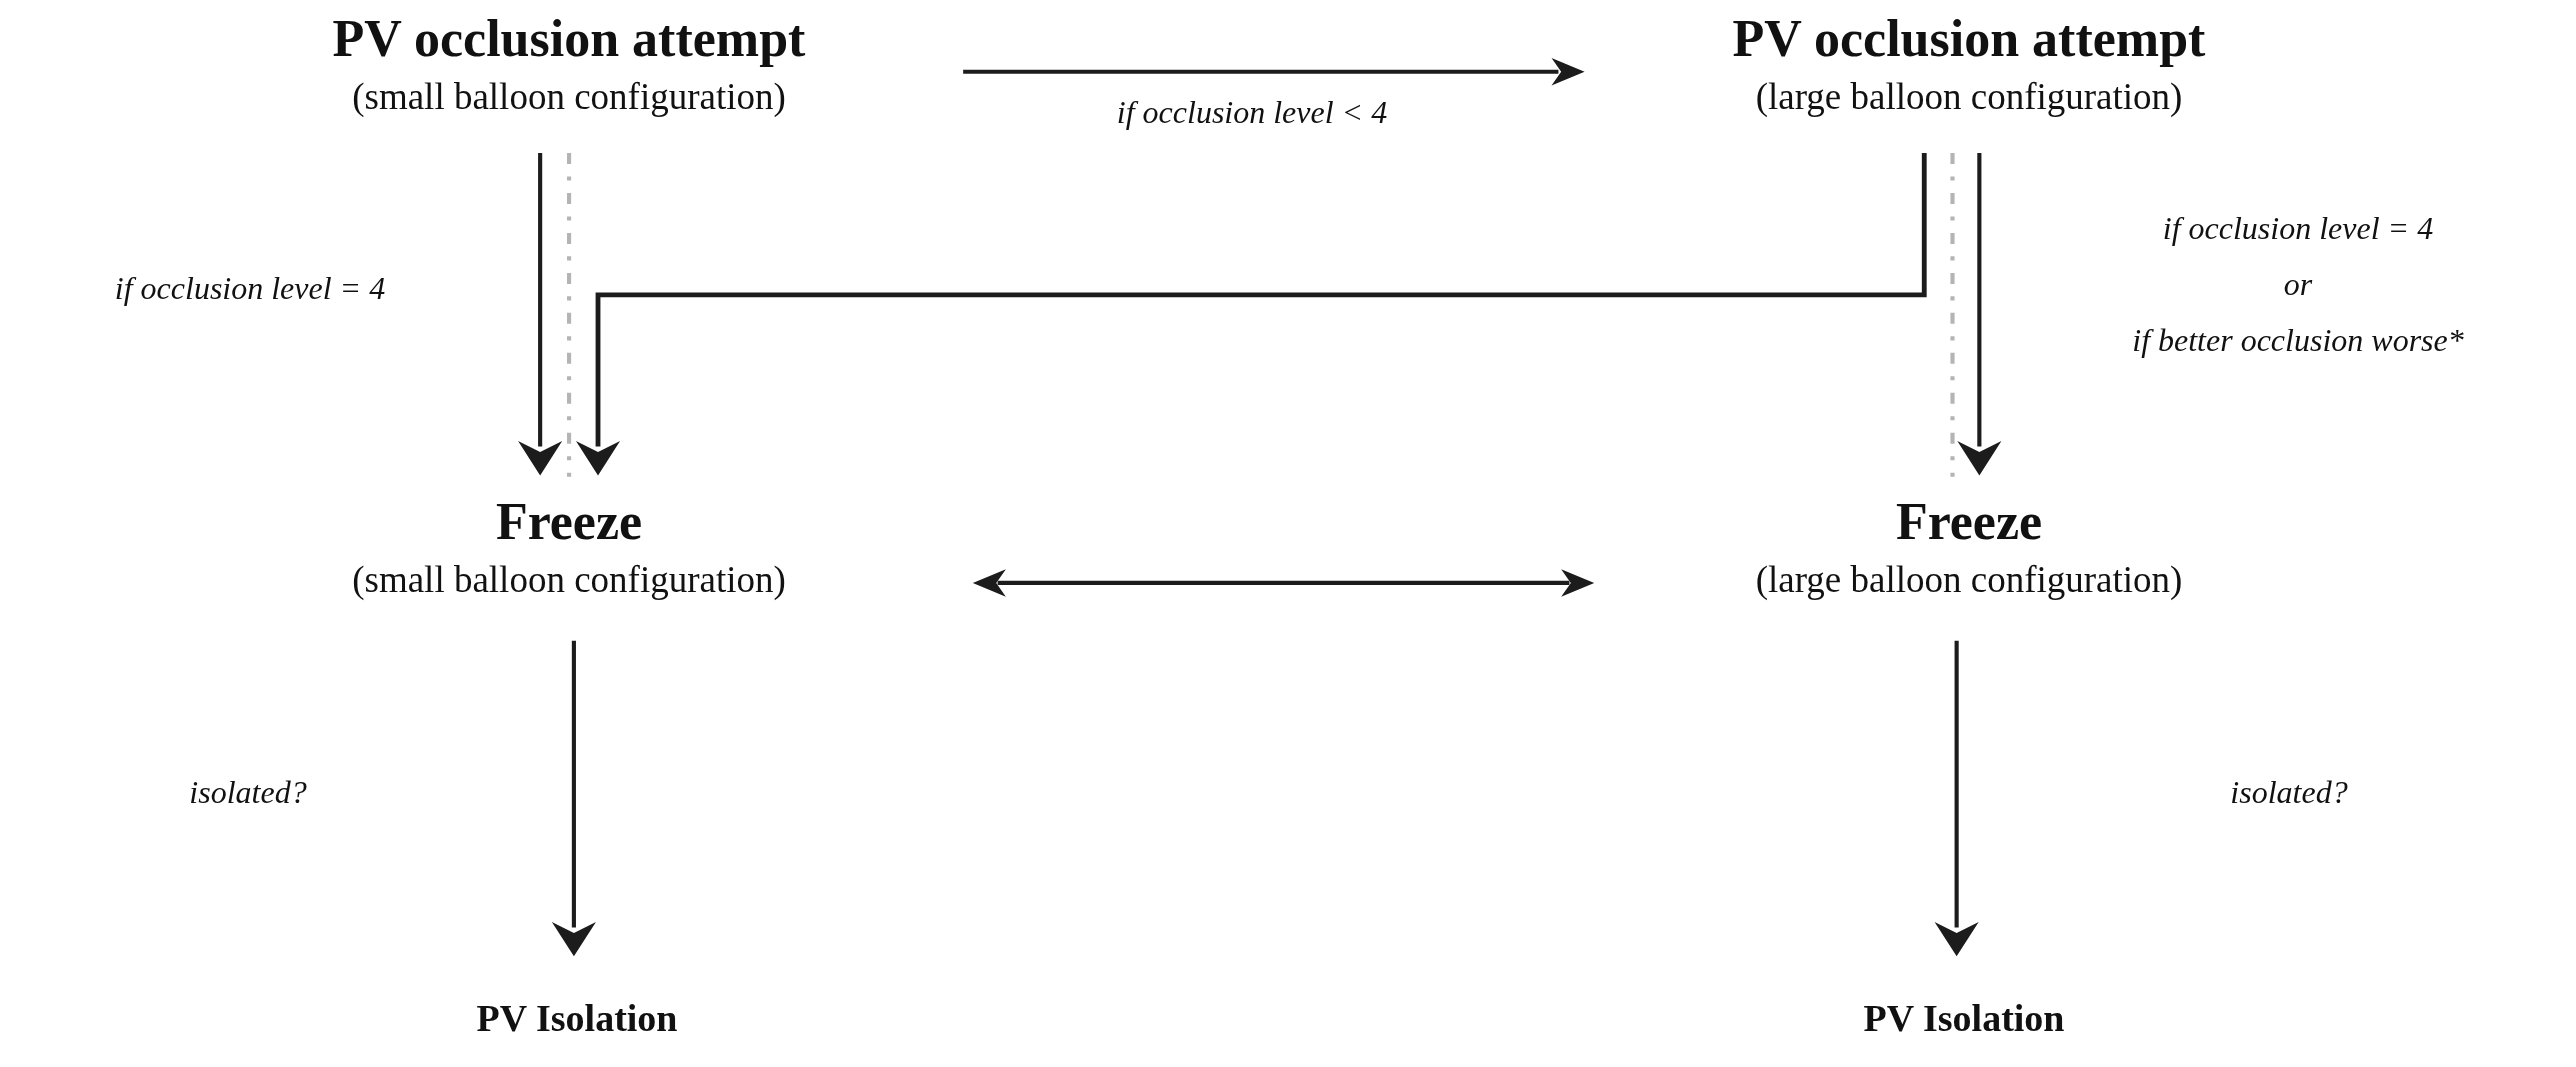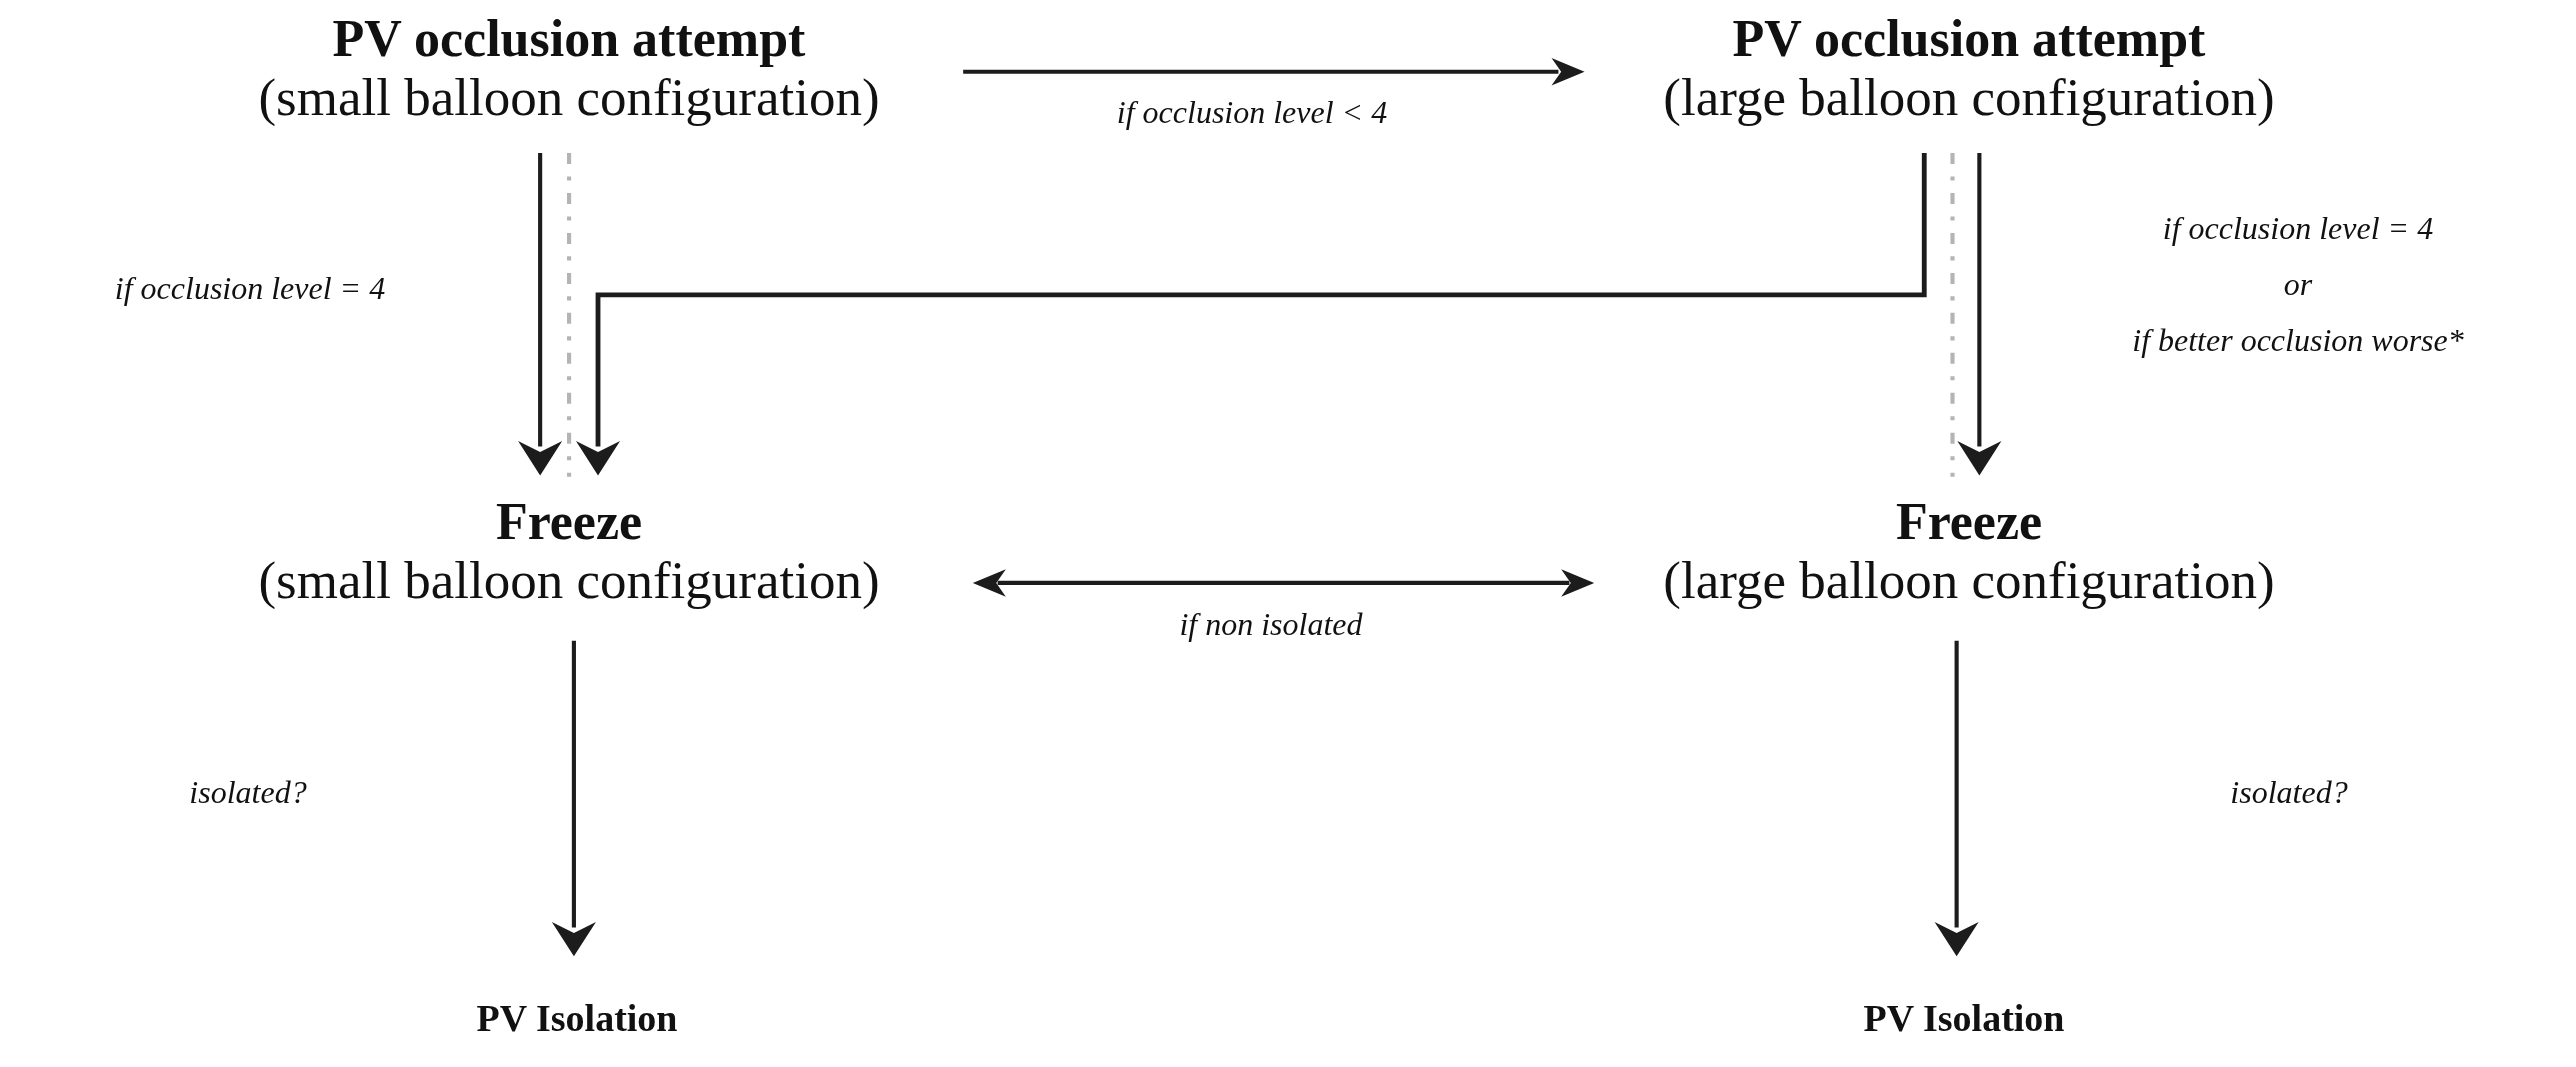--- a/index.html
+++ b/index.html
@@ -34,21 +34,21 @@
     white-space: nowrap;
     line-height: 58px;
   }
   .node .title {
     display: block;
     font-weight: bold;
     font-size: 52px;
   }
   .node .subtitle {
     display: block;
-    font-size: 53px;
+    font-size: 37px;
   }
   .node.terminal .title {
     font-size: 38px;
     text-align: right;
   }
   .edge-label {
     position: absolute;
     transform: translate(-50%, -50%);
     font-style: italic;
     font-size: 32px;
@@ -138,20 +138,19 @@
 
   <div class="edge-label" style="left:250px; top:288px;">if occlusion level = 4</div>
 
 
   <div class="edge-label" style="left:2298px; top:284px;">
     <span>if occlusion level = 4</span>
     <span>or</span>
     <span>if better occlusion worse*</span>
   </div>
 
-  <div class="edge-label" style="left:1271px; top:624px;">if non isolated</div>
 
   <div class="edge-label" style="left:248px; top:792px;">isolated?</div>
 
   <div class="edge-label" style="left:2289px; top:792px;">isolated?</div>
 
 </div>
 
 
 </body></html>

